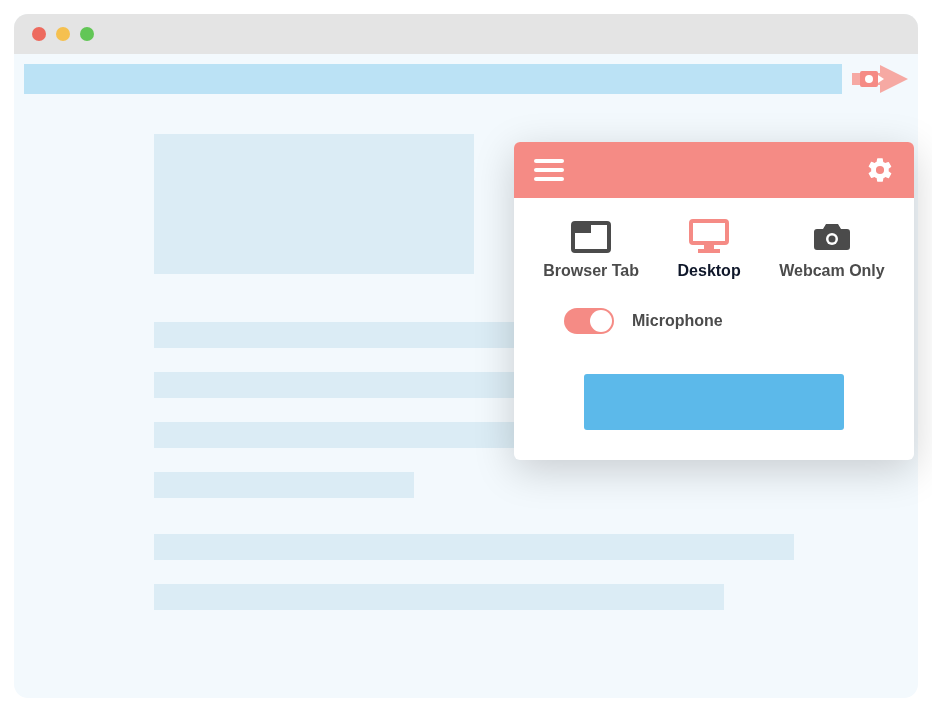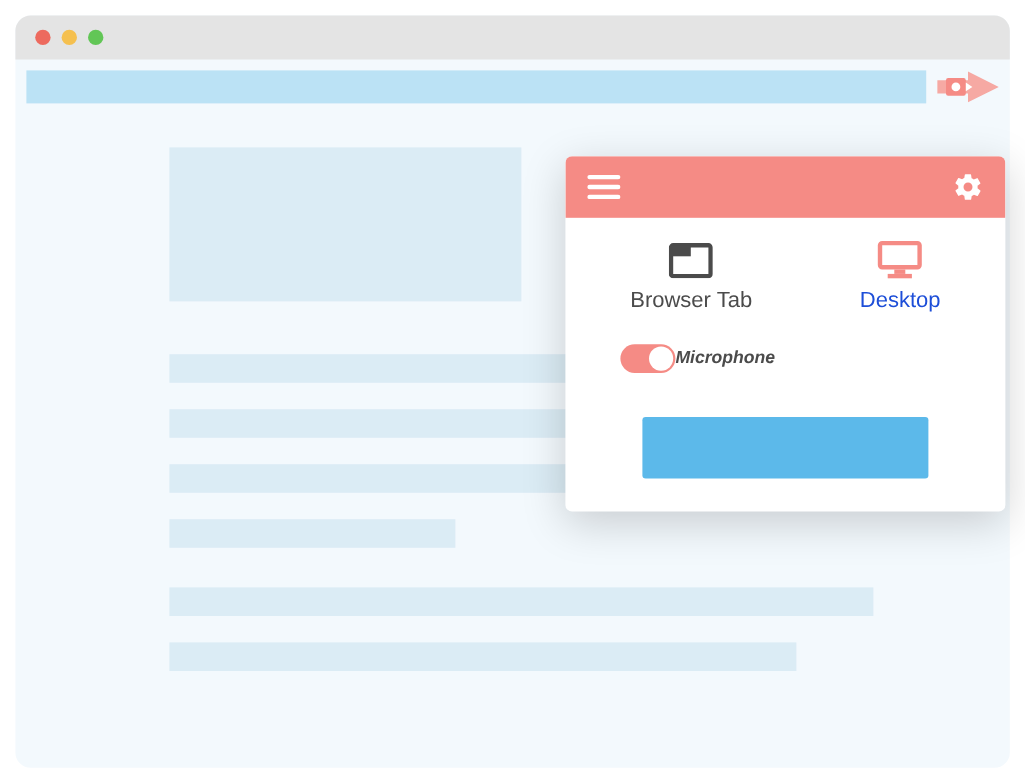--- a/index.html
+++ b/index.html
@@ -120,35 +120,35 @@
       cursor: pointer;
     }
     .mode-icon {
       width: 42px;
       height: 36px;
       display: flex;
       align-items: center;
       justify-content: center;
     }
     .mode-label {
-      font-size: 20px;
-      font-weight: 400;
+      font-size: 16px;
+      font-weight: 700;
       color: #4b4b4b;
     }
-    .mode-option.active .mode-label { color: #1d4ed8; text-align: center; }
+    .mode-option.active .mode-label { color: #0f172a; text-align: center; }
     .popup-toggles {
       padding: 18px 40px 10px 50px;
       display: flex;
       flex-direction: column;
       gap: 16px;
     }
     .toggle-row {
       display: flex;
       align-items: center;
-      font-style: italic;
+      gap: 18px;
     }
     .switch {
       width: 50px;
       height: 26px;
       background: #f58b85;
       border-radius: 13px;
       position: relative;
       cursor: pointer;
     }
     .switch-knob {
@@ -241,20 +241,30 @@
         <div class="mode-icon">
           <svg viewBox="0 0 42 36" width="42" height="36">
             <rect x="3" y="3" width="36" height="22" rx="2" fill="none" stroke="#f58b85" stroke-width="4"></rect>
             <rect x="16" y="27" width="10" height="4" fill="#f58b85"></rect>
             <rect x="10" y="31" width="22" height="4" fill="#f58b85"></rect>
           </svg>
         </div>
         <div class="mode-label">Desktop</div>
       </div>
 
+      <div class="mode-option">
+        <div class="mode-icon">
+          <svg viewBox="0 0 42 34" width="42" height="34">
+            <path d="M6 10 h6 l3-5 h12 l3 5 h6 a3 3 0 0 1 3 3 v15 a3 3 0 0 1-3 3 H6 a3 3 0 0 1-3-3 V13 a3 3 0 0 1 3-3 Z" fill="#4b4b4b"></path>
+            <circle cx="21" cy="20" r="6" fill="#fff"></circle>
+            <circle cx="21" cy="20" r="3.5" fill="#4b4b4b"></circle>
+          </svg>
+        </div>
+        <div class="mode-label">Webcam Only</div>
+      </div>
     </div>
 
     <div class="popup-toggles">
       <div class="toggle-row">
         <div class="switch">
           <div class="switch-knob"></div>
         </div>
         <div class="toggle-label">Microphone</div>
       </div>
     </div>

